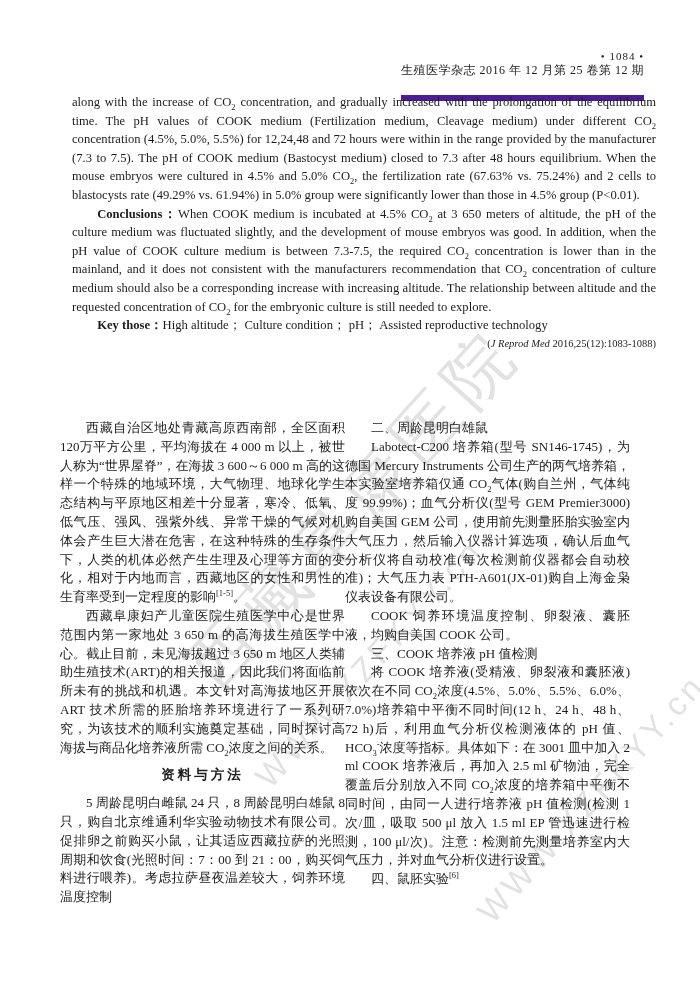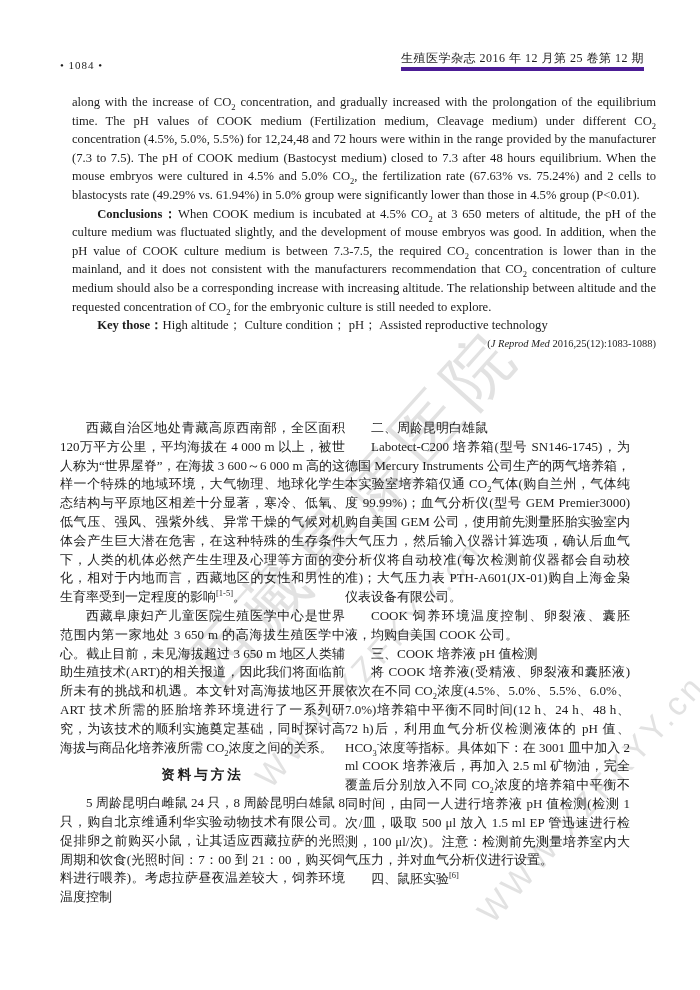--- a/index.html
+++ b/index.html
@@ -12,24 +12,24 @@
   .wm-layer { position:absolute; inset:0; z-index:0; pointer-events:none; }
   .wm { position:absolute; color:rgba(185,185,185,0.42); white-space:nowrap;
         transform-origin:0 0; font-family:"Liberation Serif",serif; }
   .wm-big  { font-size:66px; letter-spacing:10px; transform:rotate(-48deg); left:168px; top:648px; }
   .wm-url1 { font-size:33px; letter-spacing:4px;  transform:rotate(-48deg); left:248px; top:770px; font-family:"Liberation Sans",sans-serif; }
   .wm-url2 { font-size:33px; letter-spacing:4px;  transform:rotate(-48deg); left:470px; top:905px; font-family:"Liberation Sans",sans-serif; }
   
   .content { position:relative; z-index:1; }
   .page-header {
     position:absolute; top:50px; left:60px; width:584px;
-    display:flex; justify-content:space-between; align-items:flex-end;
+    display:flex; justify-content:space-between; align-items:flex-end;flex-direction:column;
   }
   .page-num { font-size:11px; letter-spacing:1px; }
-  .journal-title { font-size:12px; border-bottom:4px solid #4c1d95; padding-bottom:0; letter-spacing:0.5px; }
+  .journal-title { font-size:12px; border-bottom:6px solid #4c1d95; padding-bottom:16px; letter-spacing:0.5px; }
   .abstract {
     position:absolute; top:93px; left:72px; width:584px;
     font-size:12.6px; line-height:18.6px; text-align:justify;
   }
   .abstract p { margin:0; }
   .ind { text-indent:2em; }
   .b { font-weight:bold; }
   .it { font-style:italic; }
   .citation { text-align:right; font-size:10.5px; margin-top:3px; }
   .columns {

